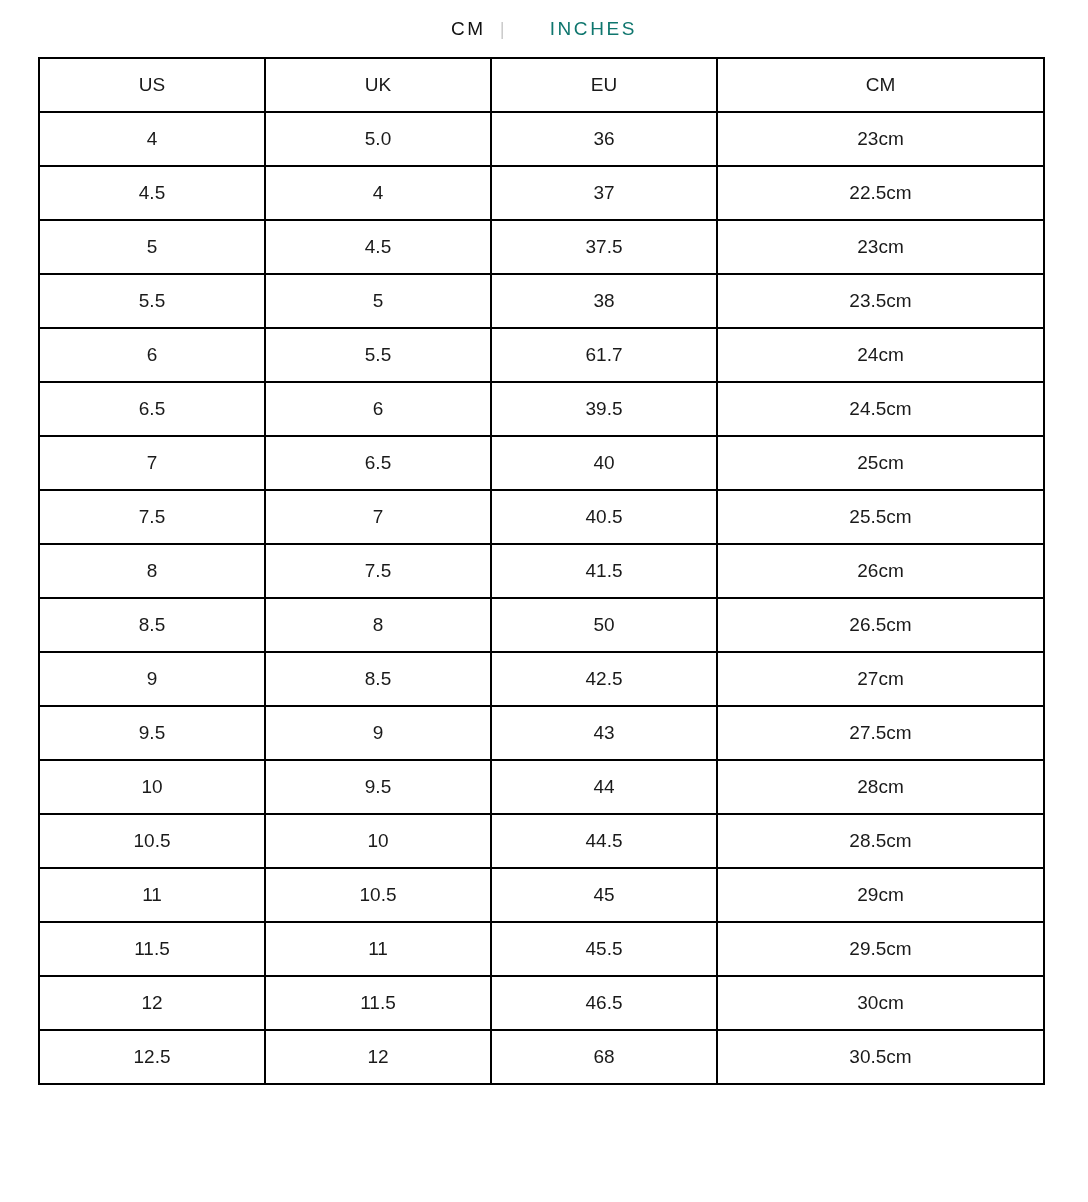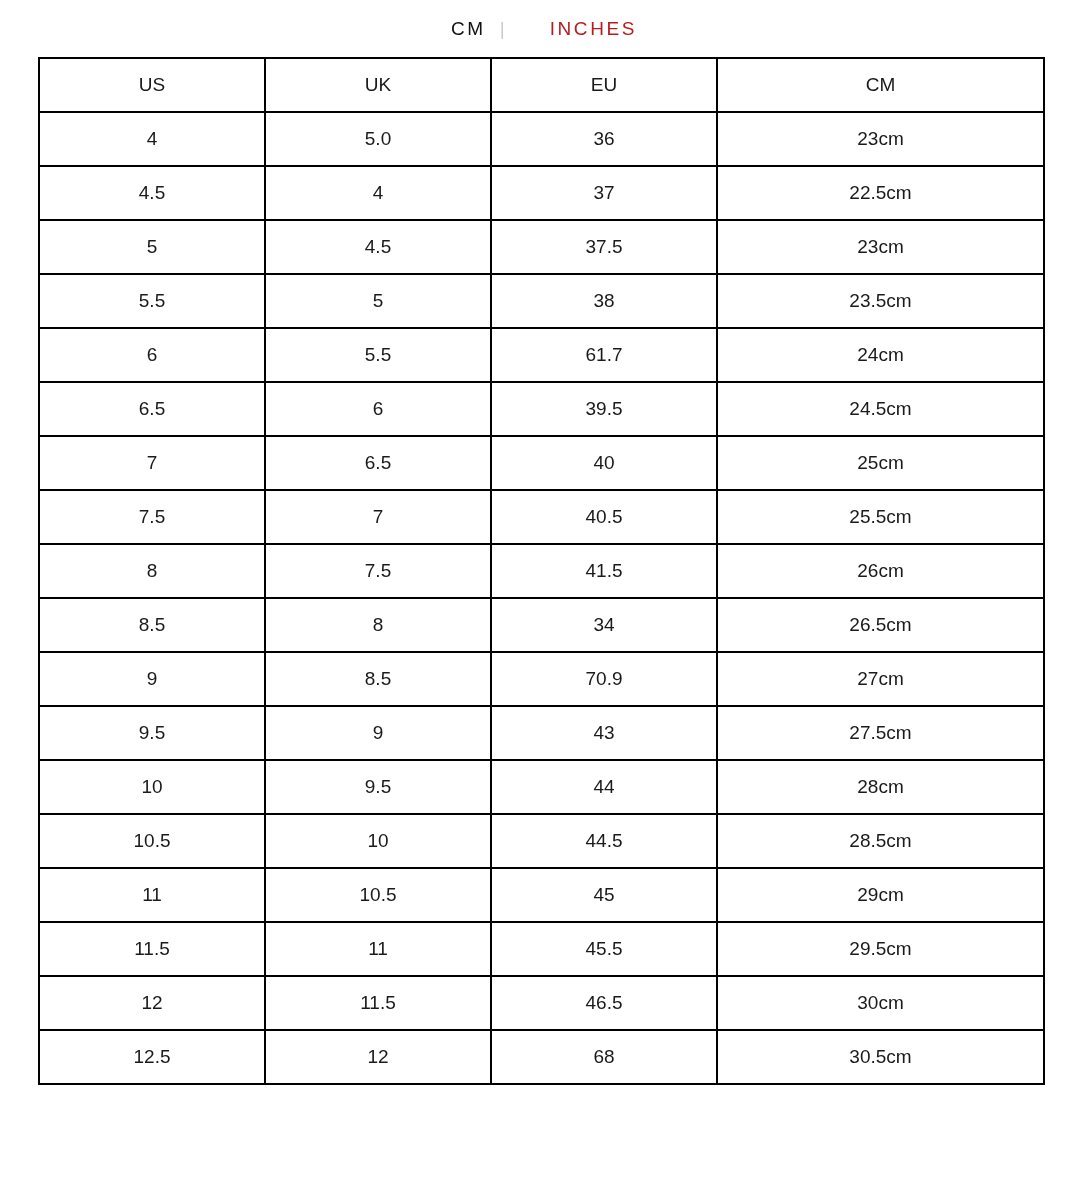--- a/index.html
+++ b/index.html
@@ -37,21 +37,21 @@
     padding: 0 14px;
     background: none;
     border: none;
     font-family: "Liberation Sans", sans-serif;
     cursor: pointer;
   }
   .unit-option.is-active {
     color: #111111;
   }
   .unit-option.is-inactive {
-    color: #b91c1c;
+    color: #0f766e;
     padding-left: 45px;
   }
   .unit-separator {
     color: #cccccc;
     font-size: 19px;
     line-height: 1;
     user-select: none;
   }
 
   
@@ -166,27 +166,27 @@
           </tr>
           <tr>
             <td>8</td>
             <td>7.5</td>
             <td>41.5</td>
             <td>26cm</td>
           </tr>
           <tr>
             <td>8.5</td>
             <td>8</td>
-            <td>34</td>
+            <td>50</td>
             <td>26.5cm</td>
           </tr>
           <tr>
             <td>9</td>
             <td>8.5</td>
-            <td>70.9</td>
+            <td>42.5</td>
             <td>27cm</td>
           </tr>
           <tr>
             <td>9.5</td>
             <td>9</td>
             <td>43</td>
             <td>27.5cm</td>
           </tr>
           <tr>
             <td>10</td>

